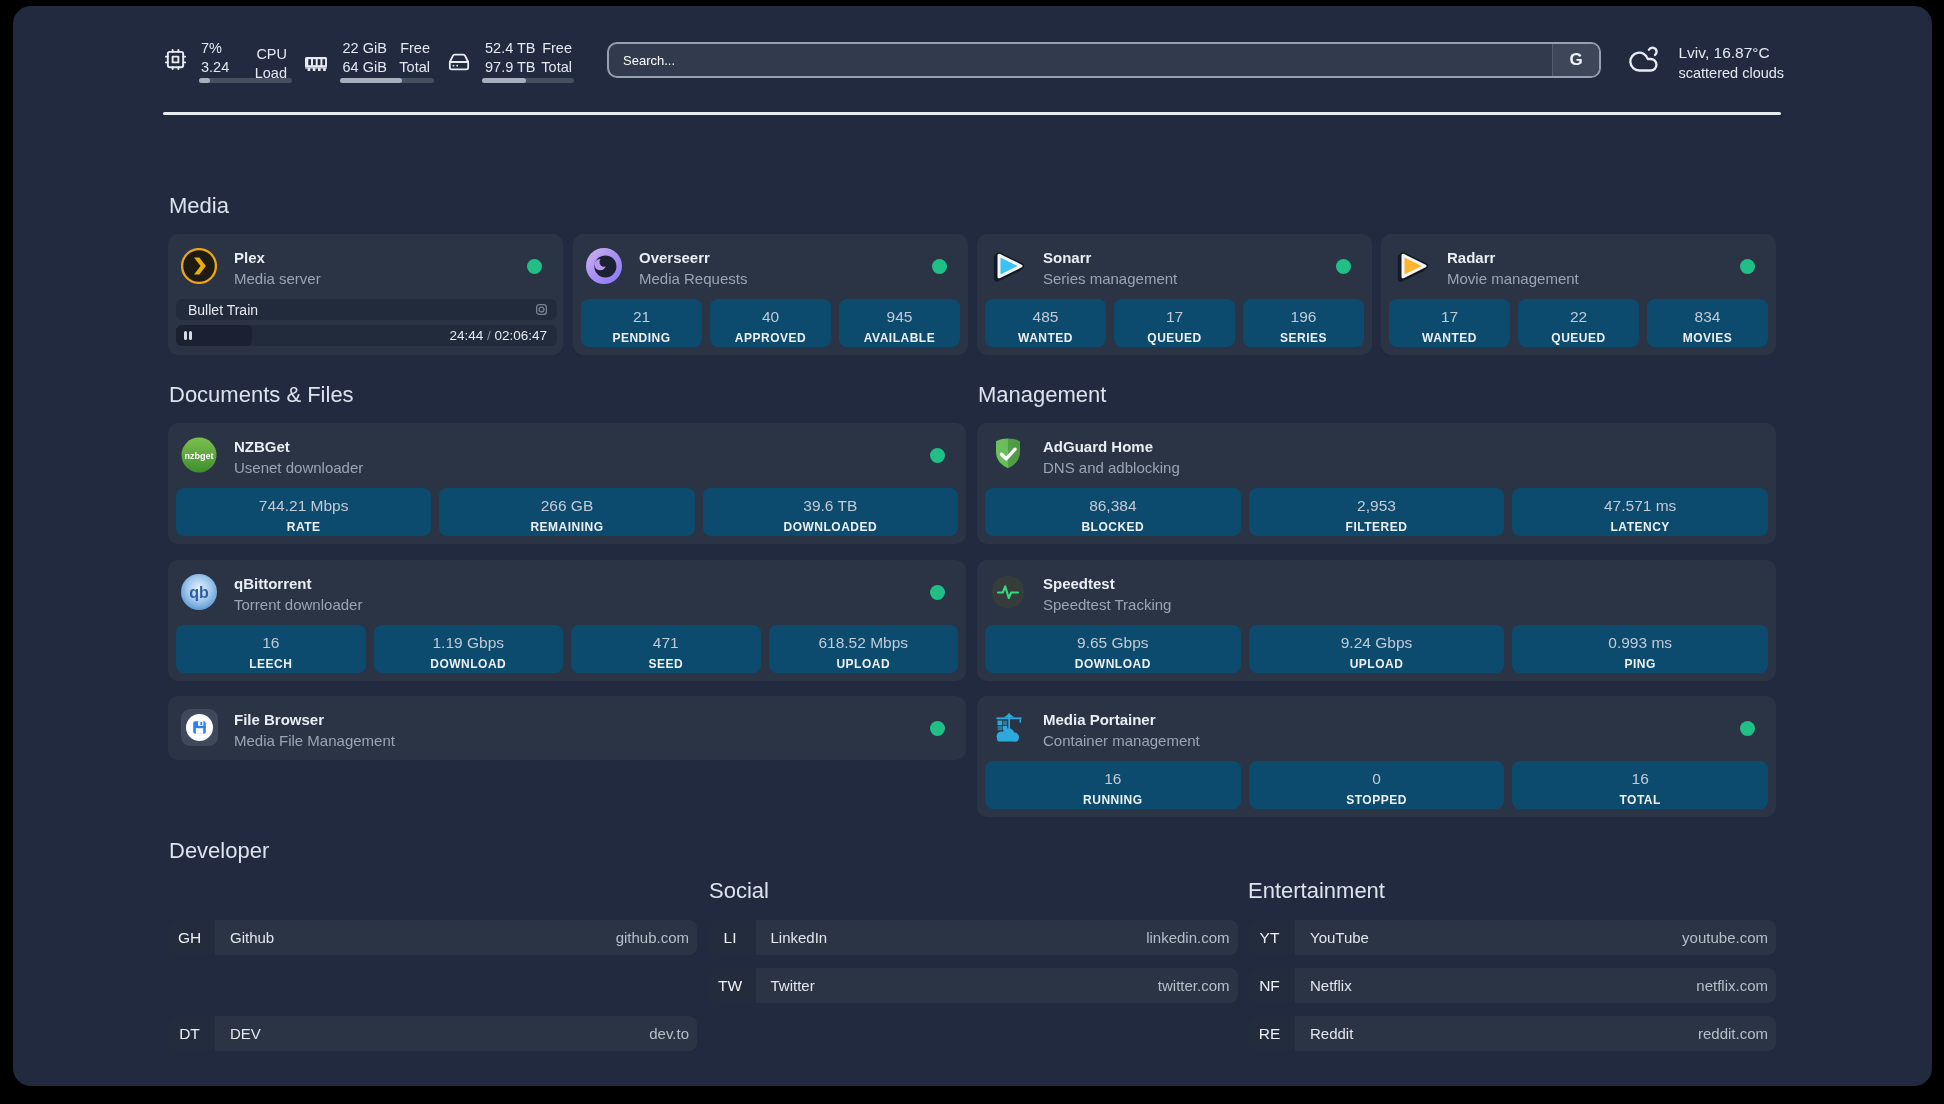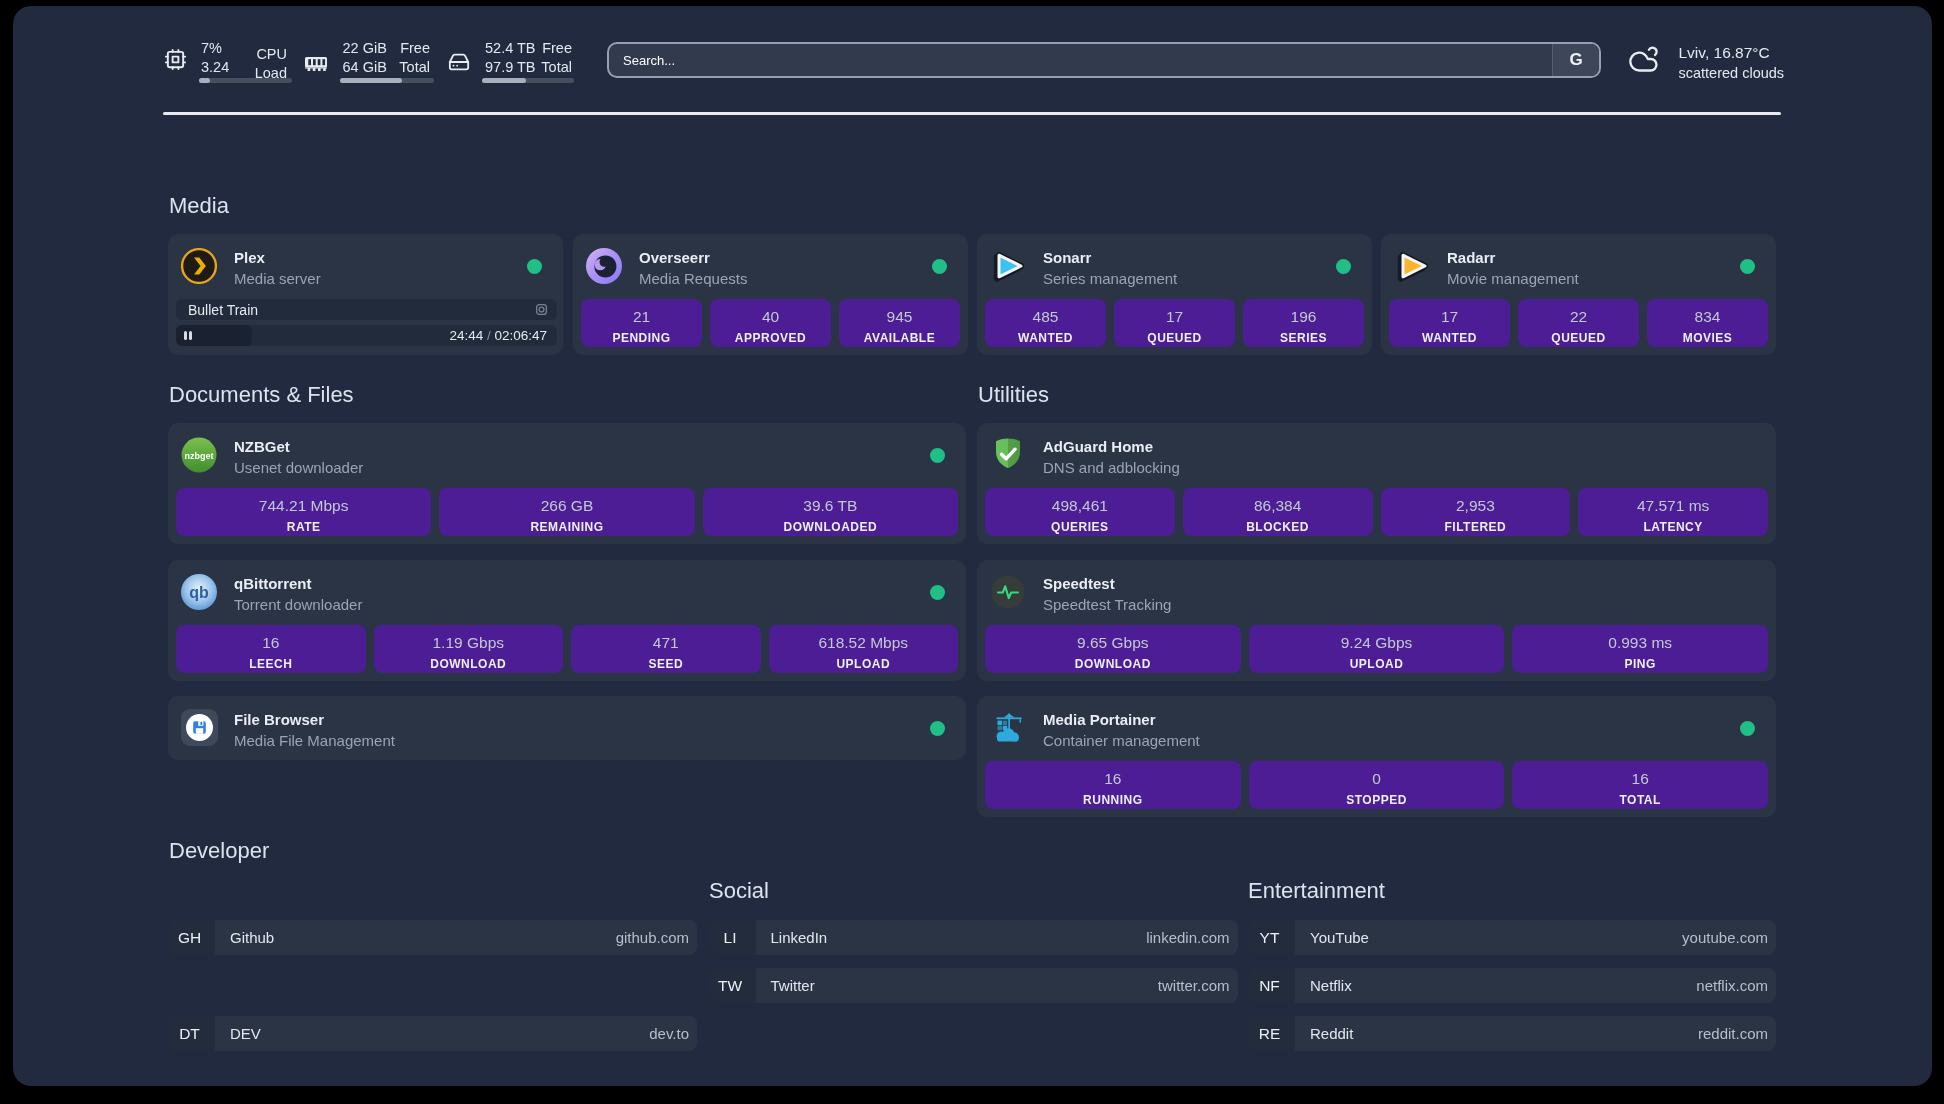--- a/index.html
+++ b/index.html
@@ -26,21 +26,21 @@
   .sep { position:absolute; left:150px; top:106px; width:1618px; height:2.5px; background:#E7EAEF; border-radius:2px; }
 
   .h1 { position:absolute; font-size:22px; font-weight:500; color:#DCE3ED; line-height:26px; }
 
   .card { position:absolute; background:#2A3444; border-radius:10px; }
   .ic { position:absolute; left:13px; top:14px; width:36px; height:36px; }
   .ct { position:absolute; left:66px; top:14.5px; font-size:15px; font-weight:700; color:#EAEEF4; line-height:18px; }
   .cs { position:absolute; left:66px; top:37px; font-size:15px; color:#9AA4B4; line-height:16px; }
   .dot { position:absolute; width:15px; height:15px; border-radius:50%; background:#1FBF86; top:25px; right:21.5px; }
   .tiles { position:absolute; left:8px; right:8px; top:65px; height:48px; display:flex; gap:8px; }
-  .tile { flex:1; background:#4c1d95; border-radius:8px; text-align:center; padding-top:8px; }
+  .tile { flex:1; background:#0c4a6e; border-radius:8px; text-align:center; padding-top:8px; }
   .tv { font-size:15.5px; color:#C2CAD5; line-height:19px; }
   .tl { font-size:12px; font-weight:700; color:#EDF0F5; letter-spacing:0.5px; line-height:18px; margin-top:3px; }
 
   
   .pxbar { position:absolute; left:8px; right:6px; height:21px; background:#222B3B; border-radius:6px; }
 
   
   .bm { position:absolute; height:35px; background:#232C3C; border-radius:8px; }
   .bm .tag { position:absolute; left:0; top:0; width:43px; height:35px; display:flex;
     align-items:center; justify-content:center; font-size:15.5px; font-weight:400; color:#EDF1F6; }
@@ -283,42 +283,38 @@
       <rect x="7.2" y="7.2" width="12.6" height="12.6" rx="2" fill="#2F80E8"></rect>
       <rect x="12.2" y="7.2" width="5.2" height="4.6" fill="#FFFFFF"></rect>
       <rect x="14.4" y="8" width="1.8" height="3" fill="#2F80E8"></rect>
       <rect x="9.8" y="14.2" width="7.4" height="5.6" fill="#FFFFFF"></rect>
     </svg>
     <div class="ct">File Browser</div>
     <div class="cs">Media File Management</div>
     <div class="dot"></div>
   </div>
 
-  <div class="h1" style="left:965px; top:376px;">Utilities</div>
+  <div class="h1" style="left:965px; top:376px;">Management</div>
 
   <div class="card" style="left:964px; top:417px; width:799px; height:121px;">
     <svg class="ic" viewBox="0 0 36 36">
       <defs>
           <linearGradient id="agg" x1="0" y1="0" x2="1" y2="0">
         <stop offset="0" stop-color="#6BC25D"></stop>
             <stop offset="0.5" stop-color="#67BD59"></stop>
             <stop offset="0.5" stop-color="#539E48"></stop>
             <stop offset="1" stop-color="#4E9A44"></stop>
       </linearGradient>
         </defs>
       <path d="M18 1.5c4.9 0 9.3 1.3 12 2.8v10.4c0 8.1-5.2 13.5-12 16.5-6.8-3-12-8.4-12-16.5V4.3C8.7 2.8 13.1 1.5 18 1.5Z" fill="url(#agg)"></path>
       <path d="M11.5 17.2l4.6 4.6 9-9.6" stroke="#FFFFFF" stroke-width="3.4" fill="none" stroke-linecap="round" stroke-linejoin="round"></path>
     </svg>
     <div class="ct">AdGuard Home</div>
     <div class="cs">DNS and adblocking</div>
     <div class="tiles">
-      <div class="tile">
-          <div class="tv">498,461</div>
-          <div class="tl">QUERIES</div>
-        </div>
       <div class="tile">
           <div class="tv">86,384</div>
           <div class="tl">BLOCKED</div>
         </div>
       <div class="tile">
           <div class="tv">2,953</div>
           <div class="tl">FILTERED</div>
         </div>
       <div class="tile">
           <div class="tv">47.571 ms</div>

